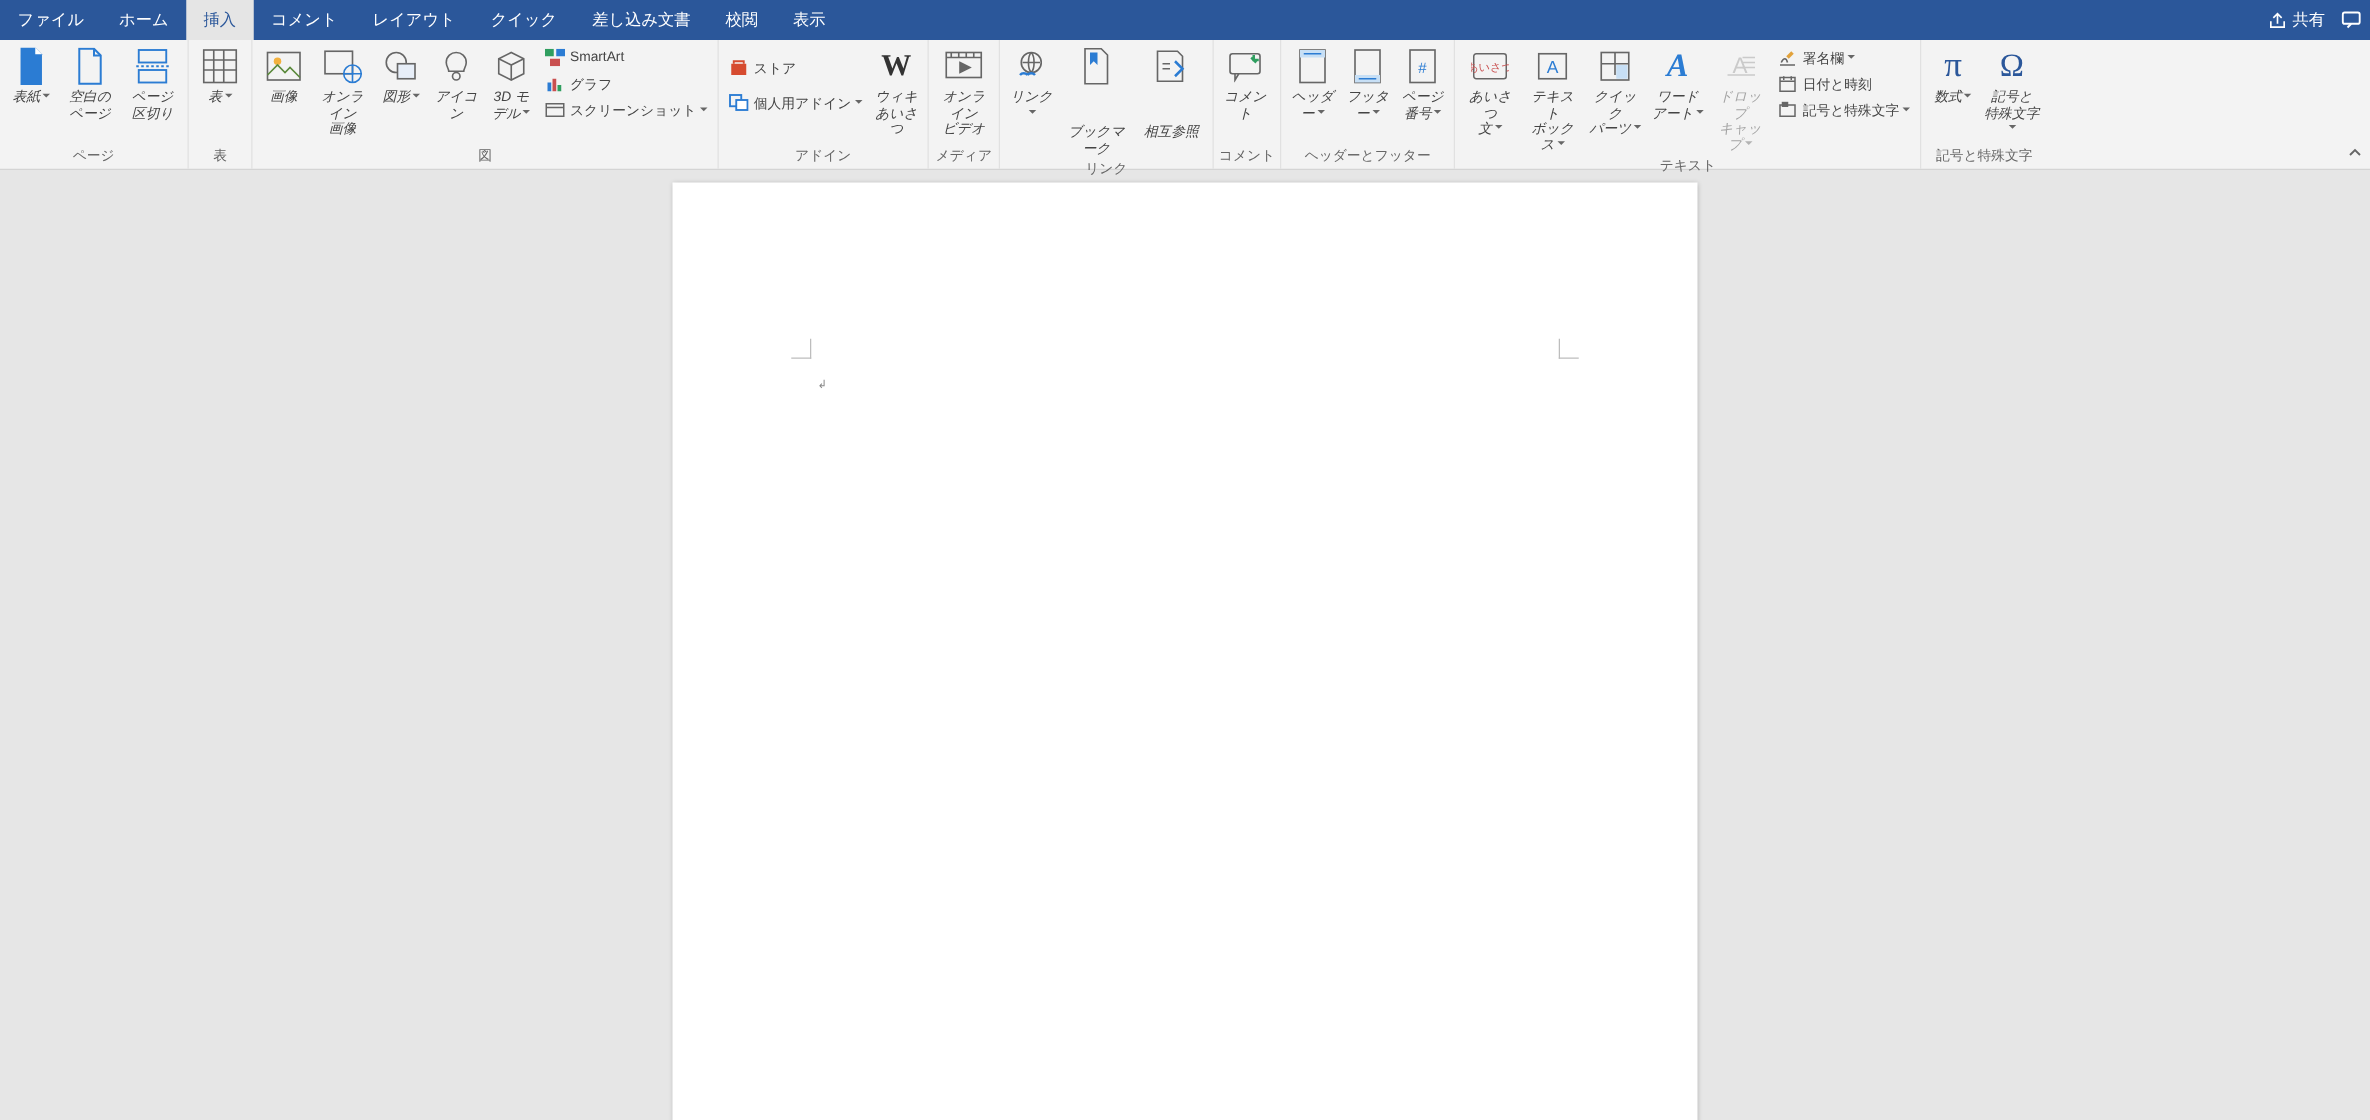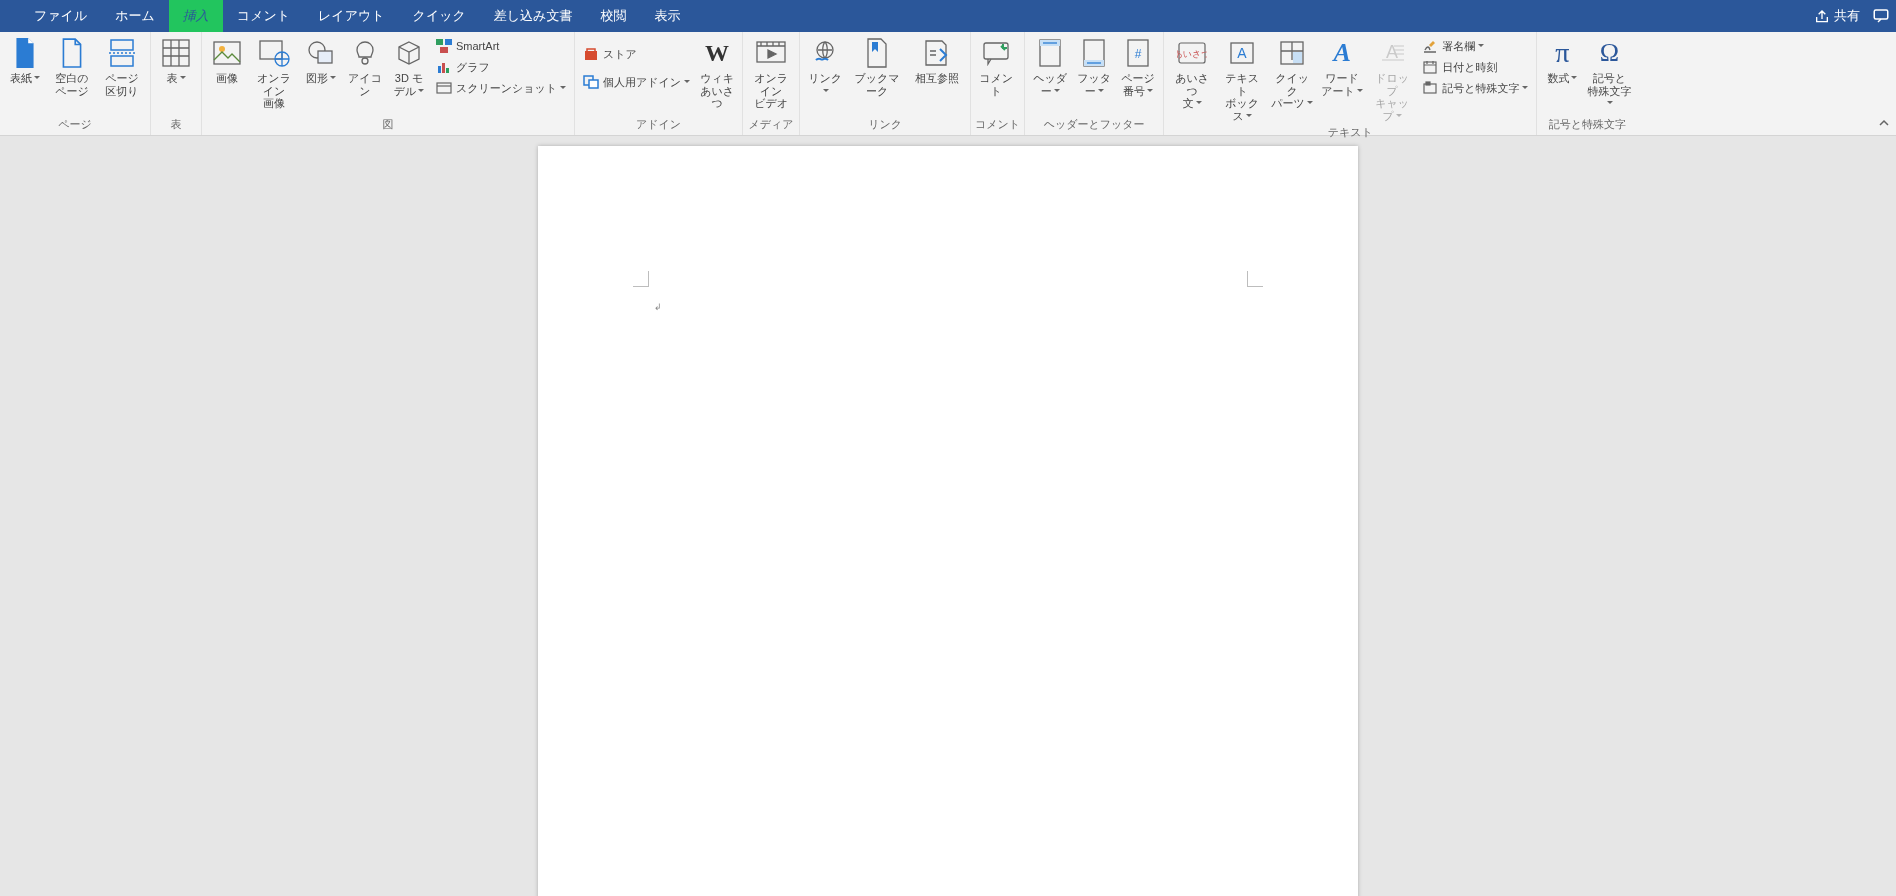--- a/index.html
+++ b/index.html
@@ -1,37 +1,37 @@
 <!DOCTYPE html>
 <html><head>
 <meta charset="utf-8">
 <style>
 * { margin:0; padding:0; box-sizing:border-box; font-family:"Yu Gothic UI","Meiryo",sans-serif; }
 body { background:#e6e6e6; width:1896px; height:896px; overflow:hidden; }
 
 
-.menubar { background:#2b579a; height:32px; display:flex; align-items:stretch; color:#fff; font-size:13px; position:relative;padding-left:20px;}
+.menubar { background:#2b579a; height:32px; display:flex; align-items:stretch; color:#fff; font-size:13px; position:relative;}
 .menubar .tab { padding:0 14px; display:flex; align-items:center; cursor:pointer; white-space:nowrap;}
-.menubar .tab.active { background:#22c55e; color:#2b579a;font-style:italic; }
+.menubar .tab.active { background:#e5e5e5; color:#2b579a; }
 .menubar .tellme { display:flex; align-items:center; padding:0 10px; background:#124078; color:#cfe0f2; width:230px; margin-left:4px;}
 .menubar .tellme svg{margin-right:6px;}
 .menubar .right { position:absolute; right:6px; top:0; height:32px; display:flex; align-items:center; gap:12px;}
 .menubar .right .share{display:flex;align-items:flex-end;gap:4px;cursor:pointer;}
 .menubar .right svg{display:block;}
 
 
 .ribbon { background:#f3f3f3; border-bottom:1px solid #d4d4d4; height:104px; display:flex; position:relative;}
 .group { border-right:1px solid #e1e1e1; display:flex; flex-direction:column; padding:2px 4px 0 4px;}
 .group .controls { flex:1; display:flex; align-items:flex-start; gap:2px;}
 .group .label { text-align:center; font-size:11px; color:#666; padding:2px 0 3px 0; white-space:nowrap;}
 .bigbtn { display:flex; flex-direction:column; align-items:center; justify-content:flex-start; width:48px; padding:2px 2px 0 2px; cursor:pointer; text-align:center;}
-.bigbtn.wide{width:58px;}
+.bigbtn.wide{width:58px;gap:28px;}
 .bigbtn.narrow{width:42px;}
 .bigbtn .ic { width:34px; height:34px; display:flex; align-items:center; justify-content:center; margin-bottom:2px;}
-.bigbtn .lbl { font-size:11px; color:#444; line-height:1.15; white-space:pre-line;}
+.bigbtn .lbl { font-size:11px; color:#444; line-height:1.15; white-space:pre-line;font-style:italic;}
 .bigbtn .caret::after{content:"";display:inline-block;border:3px solid transparent;border-top-color:#666;margin-left:2px;vertical-align:middle;}
 .stack { display:flex; flex-direction:column; gap:1px; padding-top:2px;}
 .smallbtn { display:flex; align-items:center; font-size:11px; color:#444; padding:2px 4px; cursor:pointer; white-space:nowrap; gap:4px;}
 .smallbtn .sic{width:16px;height:16px;display:flex;align-items:center;justify-content:center;}
 .smallbtn .caret::after{content:"";display:inline-block;border:3px solid transparent;border-top-color:#666;margin-left:3px;vertical-align:middle;}
 .disabled{opacity:.45;}
 .collapse-caret{position:absolute;right:6px;bottom:4px;cursor:pointer;color:#666;font-size:11px;}
 
 
 .workspace { position:absolute; top:136px; left:0; right:0; bottom:0; overflow:auto; display:flex; justify-content:center;}

